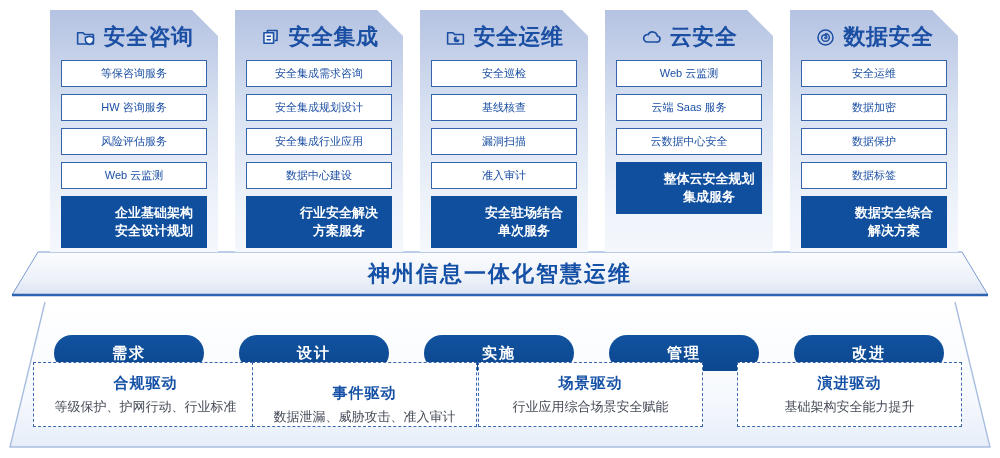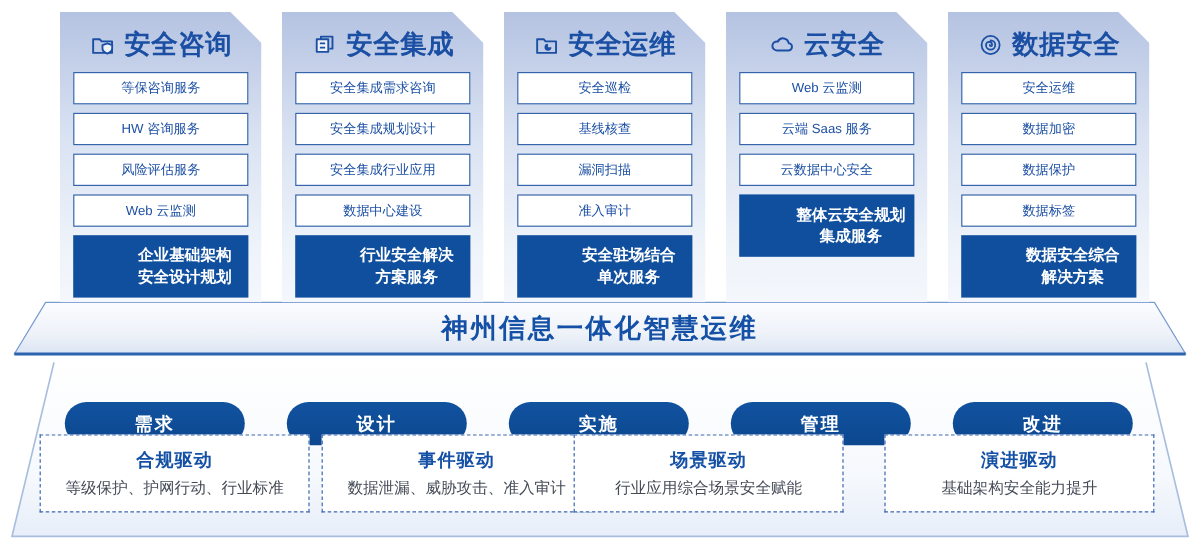--- a/index.html
+++ b/index.html
@@ -205,21 +205,21 @@
       <div class="pill" style="left: 239px;">设计</div>
       <div class="pill" style="left: 424px;">实施</div>
       <div class="pill" style="left: 609px;">管理</div>
       <div class="pill" style="left: 794px;">改进</div>
     </div>
   <div id="drivers">
       <div class="driver" style="left: 33px;">
         <div class="driver-title">合规驱动</div>
         <div class="driver-desc">等级保护、护网行动、行业标准</div>
       </div>
-      <div class="driver" style="left: 268px;">
+      <div class="driver" style="left: 252px; justify-content: flex-end;">
         <div class="driver-title">事件驱动</div>
         <div class="driver-desc">数据泄漏、威胁攻击、准入审计</div>
       </div>
       <div class="driver" style="left: 478px;">
         <div class="driver-title">场景驱动</div>
         <div class="driver-desc">行业应用综合场景安全赋能</div>
       </div>
       <div class="driver" style="left: 737px;">
         <div class="driver-title">演进驱动</div>
         <div class="driver-desc">基础架构安全能力提升</div>

